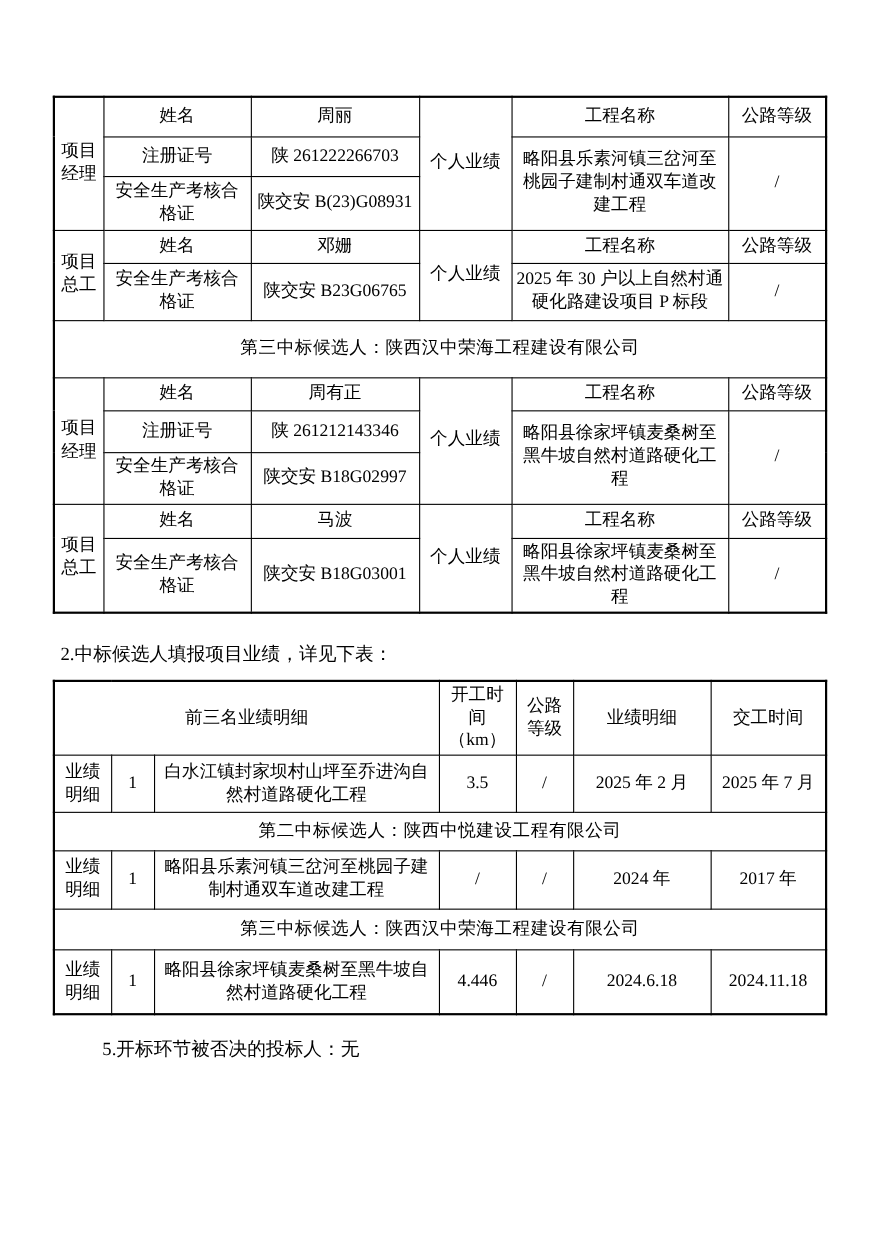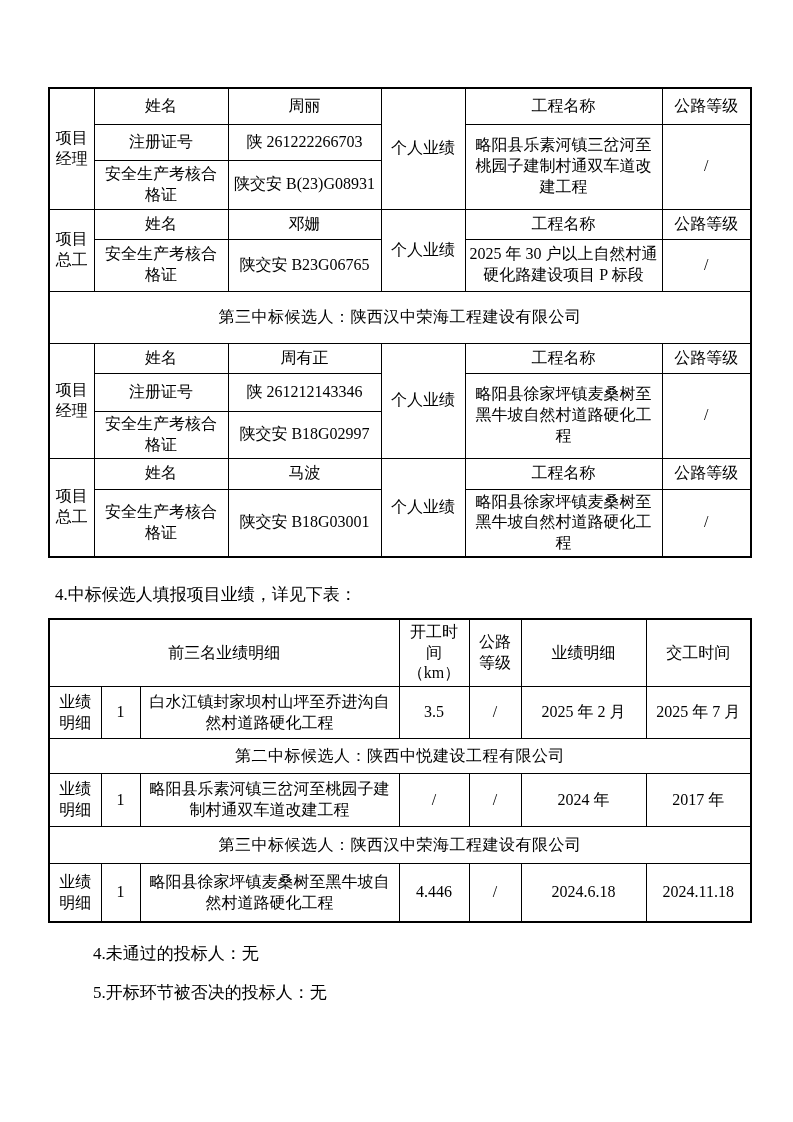--- a/index.html
+++ b/index.html
@@ -132,21 +132,21 @@
       </tr>
       <tr class="h64">
         <td>安全生产考核合格证</td>
         <td>陕交安 B18G03001</td>
         <td class="proj">略阳县徐家坪镇麦桑树至黑牛坡自然村道路硬化工程</td>
         <td>/</td>
       </tr>
     </tbody>
   </table>
 
-  <div class="heading3">4.中标候选人填报项目业绩，详见下表：</div>
+  <div class="heading3">2.中标候选人填报项目业绩，详见下表：</div>
 
   <div class="t2wrap">
     <table class="doc">
       <colgroup>
         <col style="width:52px">
           <col style="width:39px">
           <col style="width:259px">
         <col style="width:70px">
           <col style="width:52px">
           <col style="width:125px">
@@ -193,16 +193,15 @@
           <td>略阳县徐家坪镇麦桑树至黑牛坡自然村道路硬化工程</td>
           <td>4.446</td>
           <td>/</td>
           <td>2024.6.18</td>
           <td>2024.11.18</td>
         </tr>
       </tbody>
     </table>
   </div>
 
-  <div class="item-line">4.未通过的投标人：无</div>
   <div class="item-line">5.开标环节被否决的投标人：无</div>
 
 </div>
 
 </body></html>

